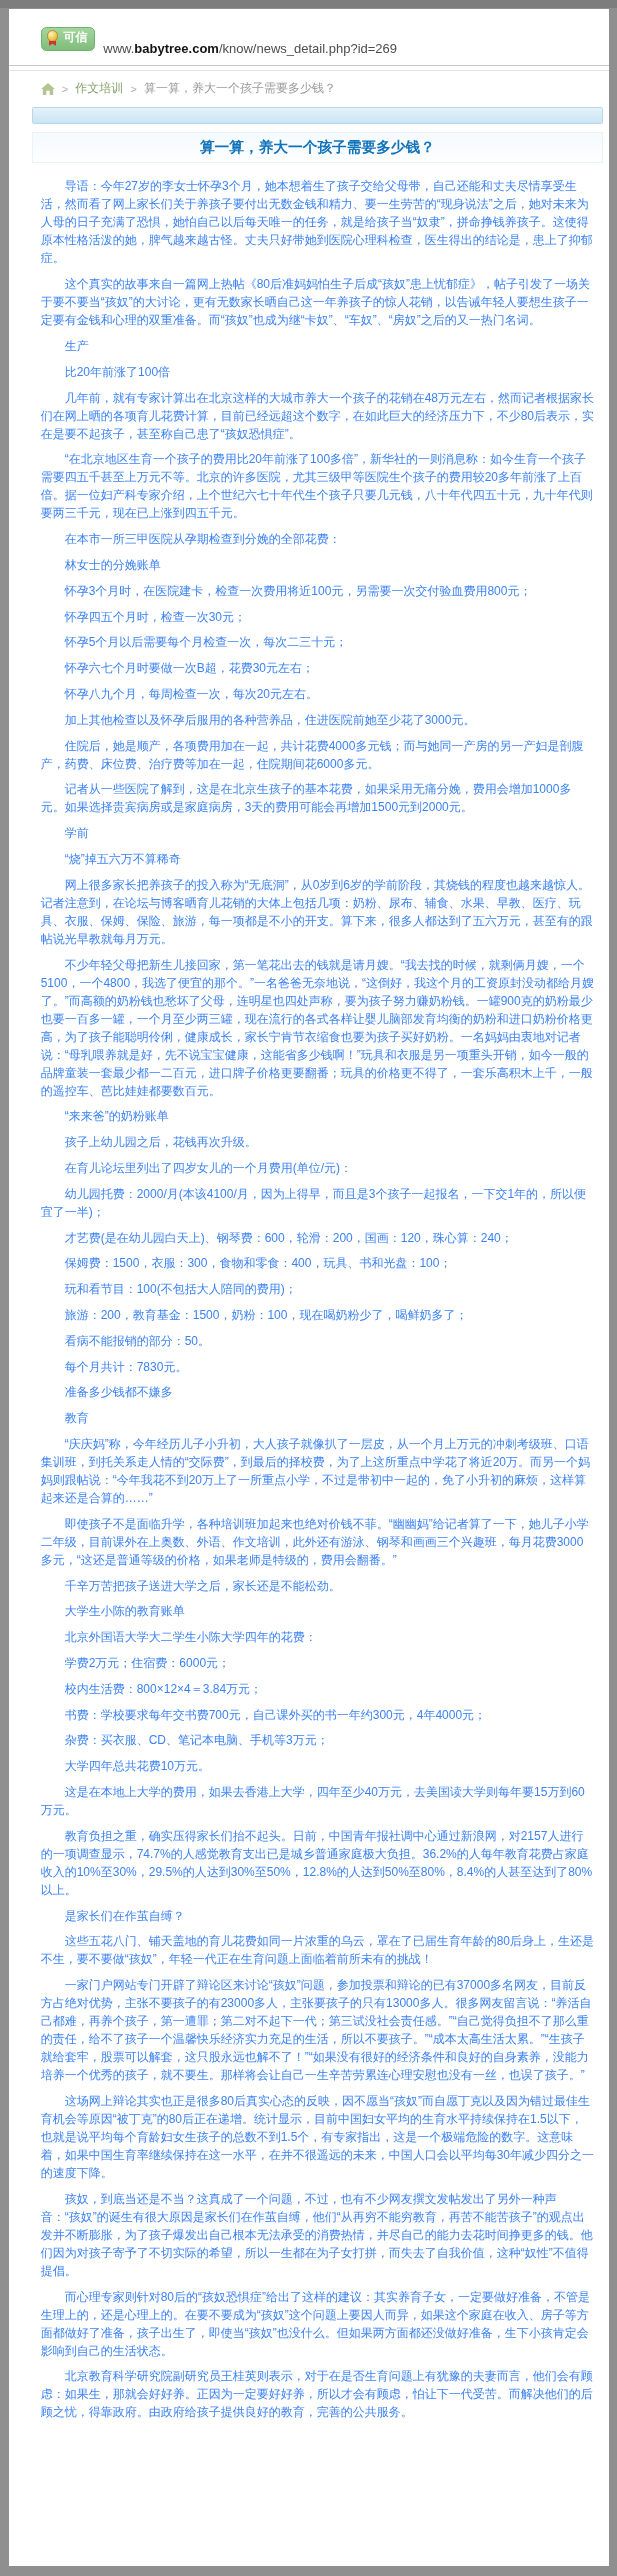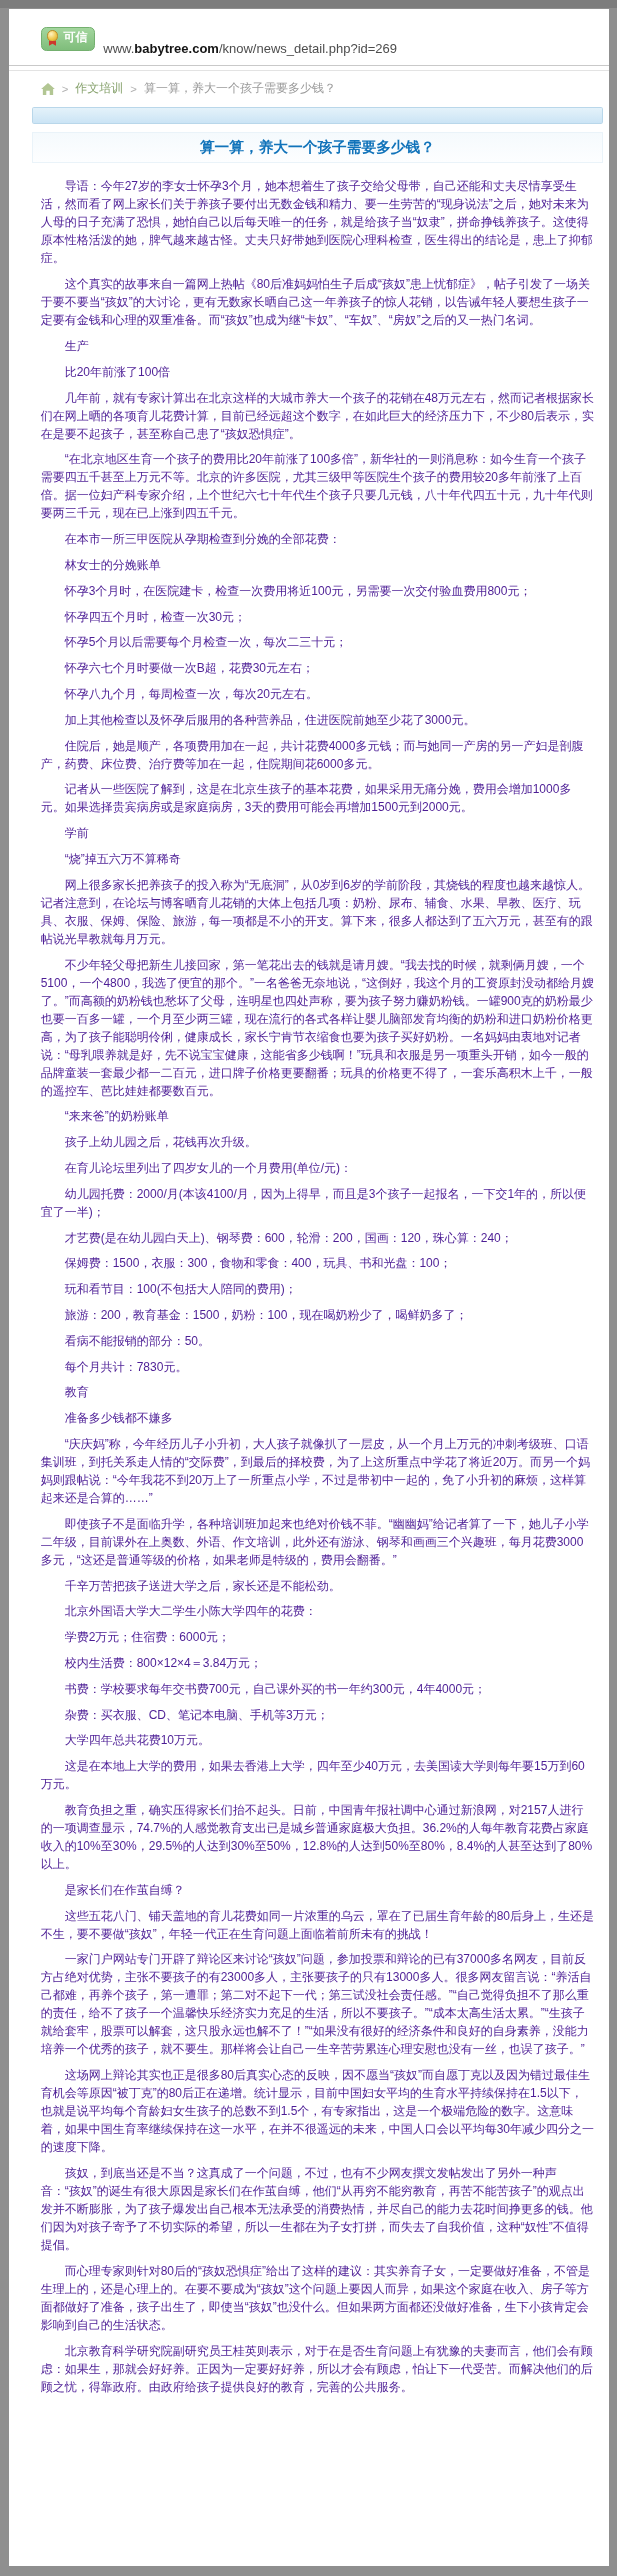--- a/index.html
+++ b/index.html
@@ -116,21 +116,21 @@
     font-size: 14.7px;
     line-height: 29.4px;
     font-weight: bold;
     color: #1173ba;
   }
   
   .article-body {
     padding: 14px 14px 0 32px;
     font-size: 12px;
     line-height: 18px;
-    color: #4c1d95;
+    color: #3b82f6;
   }
   .para {
     margin: 0 0 7.8px 0;
     text-indent: 2em;
   }
 </style>
 </head>
 <body>
 
 <div class="top-edge"></div>
@@ -188,25 +188,26 @@
       <p class="para">“来来爸”的奶粉账单</p>
       <p class="para">孩子上幼儿园之后，花钱再次升级。</p>
       <p class="para">在育儿论坛里列出了四岁女儿的一个月费用(单位/元)：</p>
       <p class="para">幼儿园托费：2000/月(本该4100/月，因为上得早，而且是3个孩子一起报名，一下交1年的，所以便宜了一半)；</p>
       <p class="para">才艺费(是在幼儿园白天上)、钢琴费：600，轮滑：200，国画：120，珠心算：240；</p>
       <p class="para">保姆费：1500，衣服：300，食物和零食：400，玩具、书和光盘：100；</p>
       <p class="para">玩和看节目：100(不包括大人陪同的费用)；</p>
       <p class="para">旅游：200，教育基金：1500，奶粉：100，现在喝奶粉少了，喝鲜奶多了；</p>
       <p class="para">看病不能报销的部分：50。</p>
       <p class="para">每个月共计：7830元。</p>
+      <p class="para">准备多少钱都不嫌多</p>
       <p class="para">教育</p>
-      <p class="para">准备多少钱都不嫌多</p>
       <p class="para">“庆庆妈”称，今年经历儿子小升初，大人孩子就像扒了一层皮，从一个月上万元的冲刺考级班、口语集训班，到托关系走人情的“交际费”，到最后的择校费，为了上这所重点中学花了将近20万。而另一个妈妈则跟帖说：“今年我花不到20万上了一所重点小学，不过是带初中一起的，免了小升初的麻烦，这样算起来还是合算的……”</p>
       <p class="para">即使孩子不是面临升学，各种培训班加起来也绝对价钱不菲。“幽幽妈”给记者算了一下，她儿子小学二年级，目前课外在上奥数、外语、作文培训，此外还有游泳、钢琴和画画三个兴趣班，每月花费3000多元，“这还是普通等级的价格，如果老师是特级的，费用会翻番。”</p>
       <p class="para">千辛万苦把孩子送进大学之后，家长还是不能松劲。</p>
+      <p class="para">大学生小陈的教育账单</p>
       <p class="para">北京外国语大学大二学生小陈大学四年的花费：</p>
       <p class="para">学费2万元；住宿费：6000元；</p>
       <p class="para">校内生活费：800×12×4＝3.84万元；</p>
       <p class="para">书费：学校要求每年交书费700元，自己课外买的书一年约300元，4年4000元；</p>
       <p class="para">杂费：买衣服、CD、笔记本电脑、手机等3万元；</p>
       <p class="para">大学四年总共花费10万元。</p>
       <p class="para">这是在本地上大学的费用，如果去香港上大学，四年至少40万元，去美国读大学则每年要15万到60万元。</p>
       <p class="para">教育负担之重，确实压得家长们抬不起头。日前，中国青年报社调中心通过新浪网，对2157人进行的一项调查显示，74.7%的人感觉教育支出已是城乡普通家庭极大负担。36.2%的人每年教育花费占家庭收入的10%至30%，29.5%的人达到30%至50%，12.8%的人达到50%至80%，8.4%的人甚至达到了80%以上。</p>
       <p class="para">是家长们在作茧自缚？</p>
       <p class="para">这些五花八门、铺天盖地的育儿花费如同一片浓重的乌云，罩在了已届生育年龄的80后身上，生还是不生，要不要做“孩奴”，年轻一代正在生育问题上面临着前所未有的挑战！</p>

